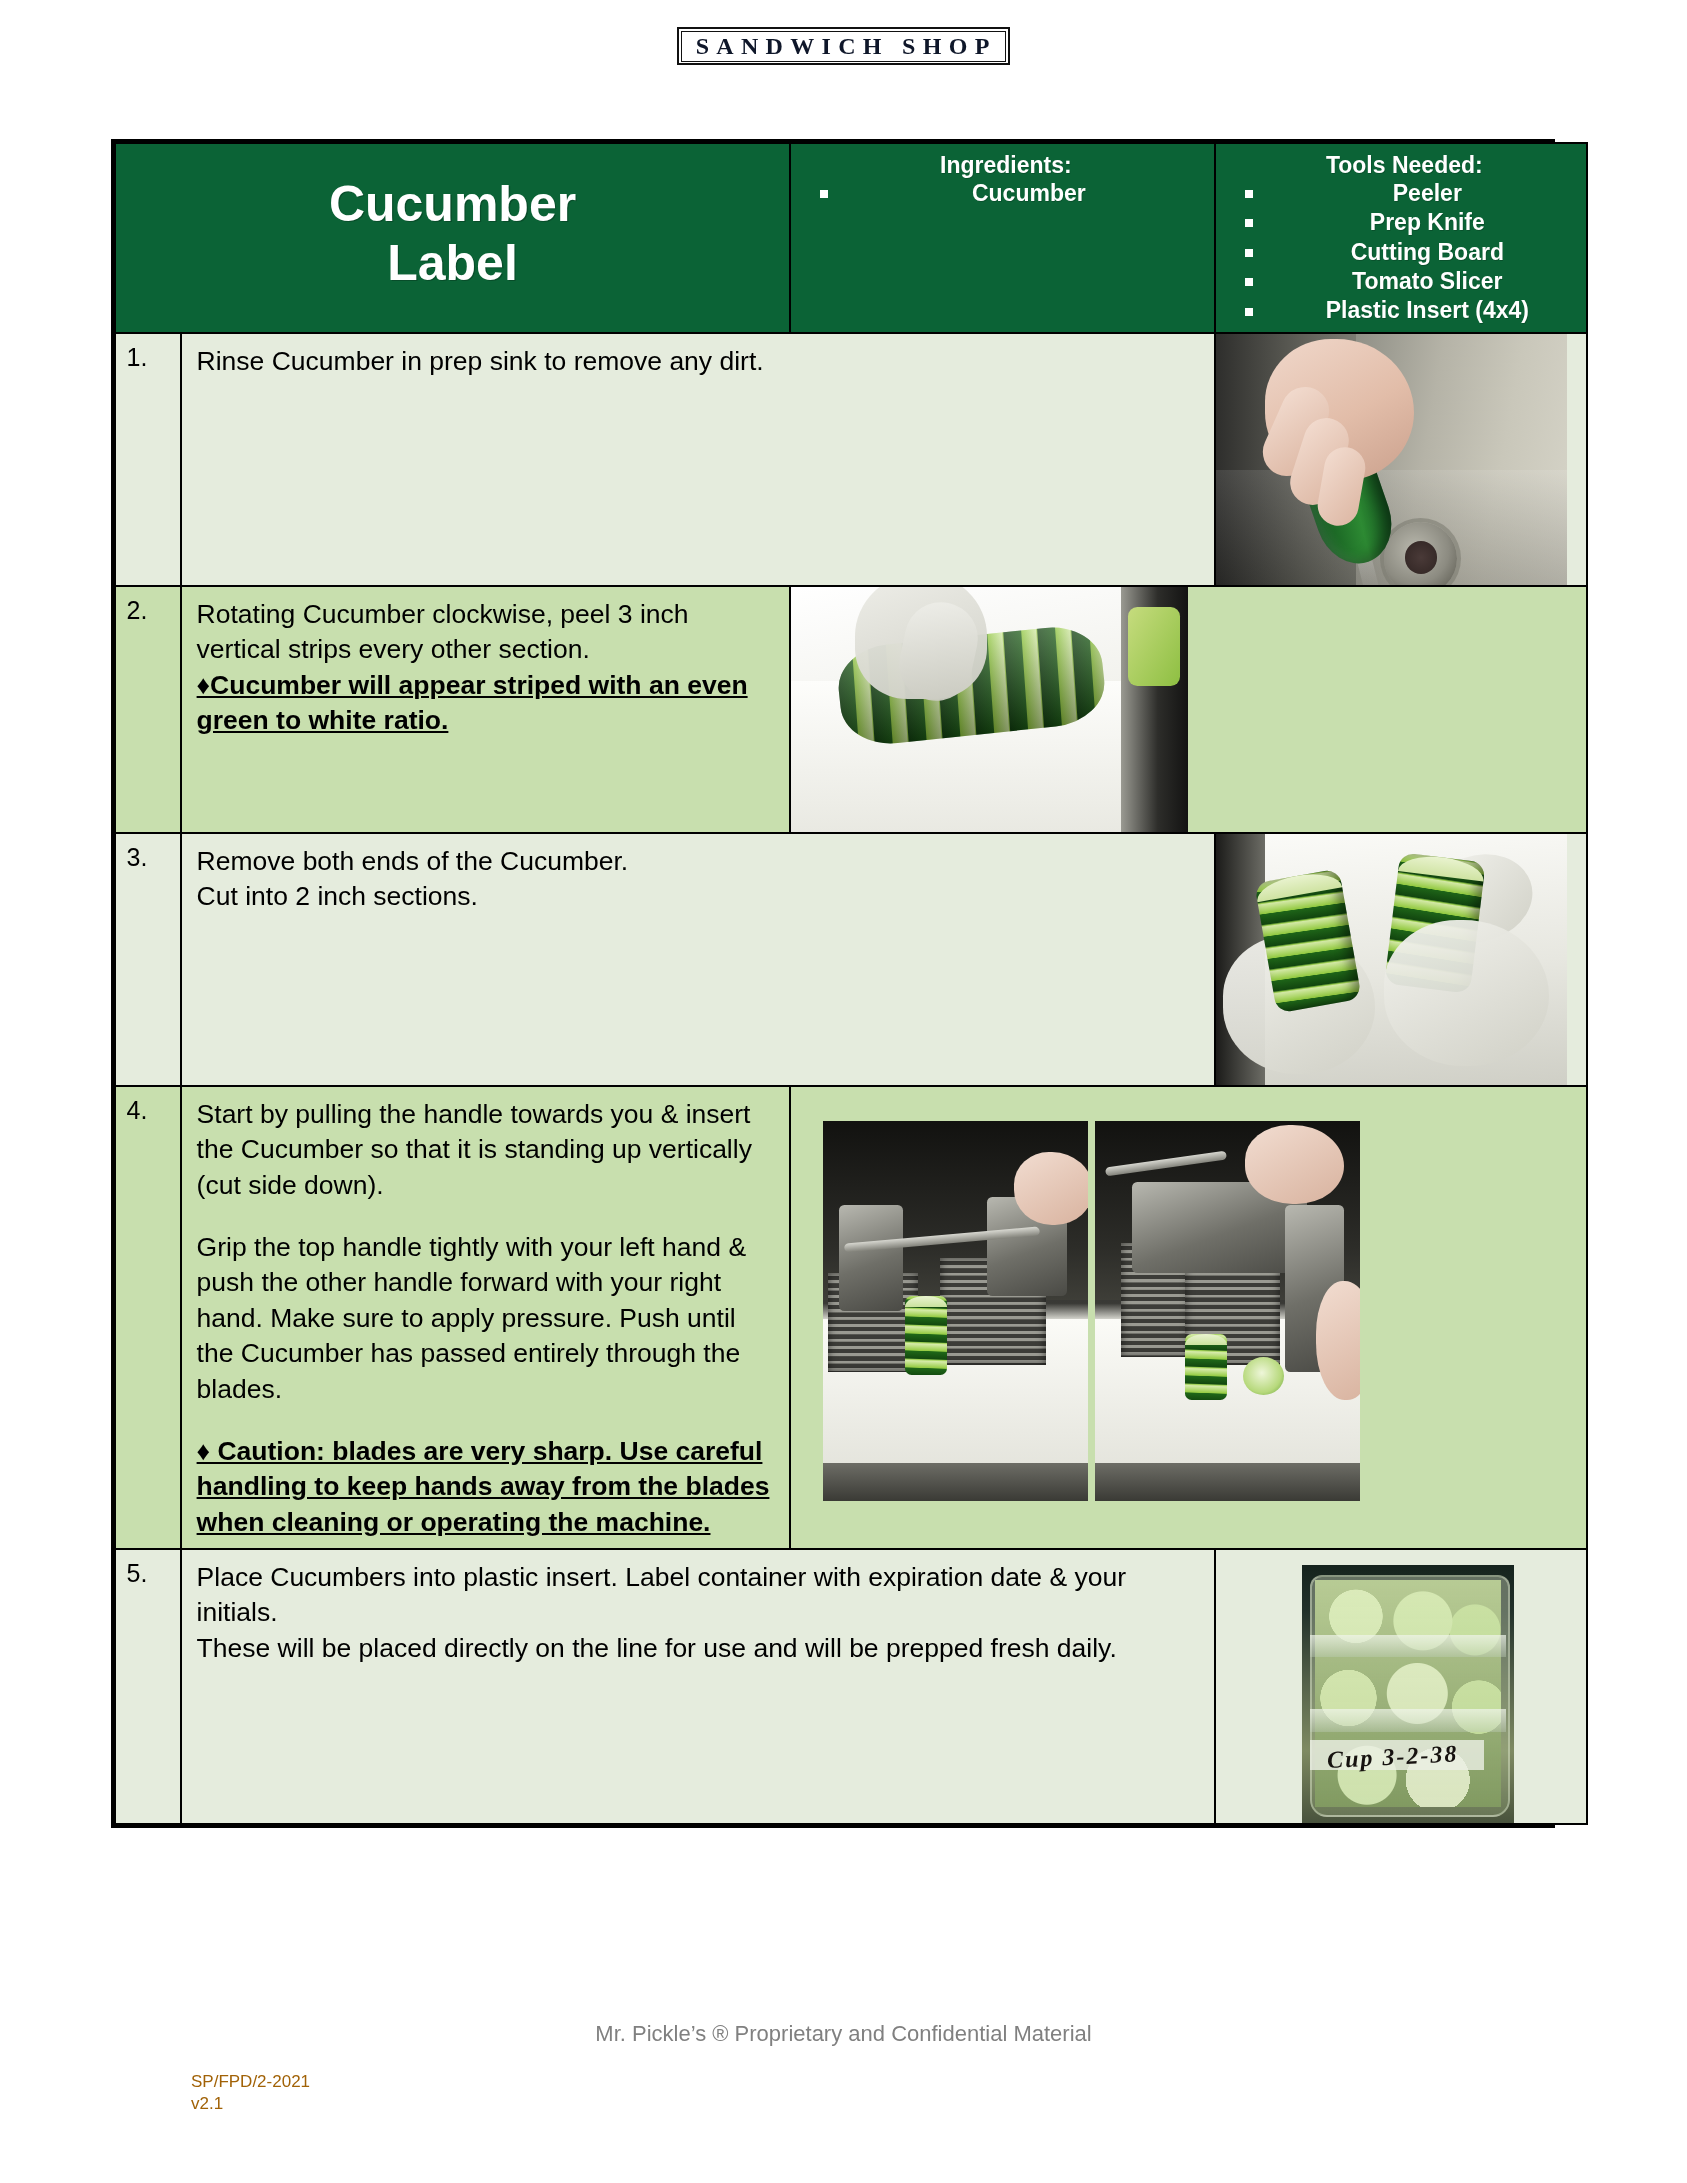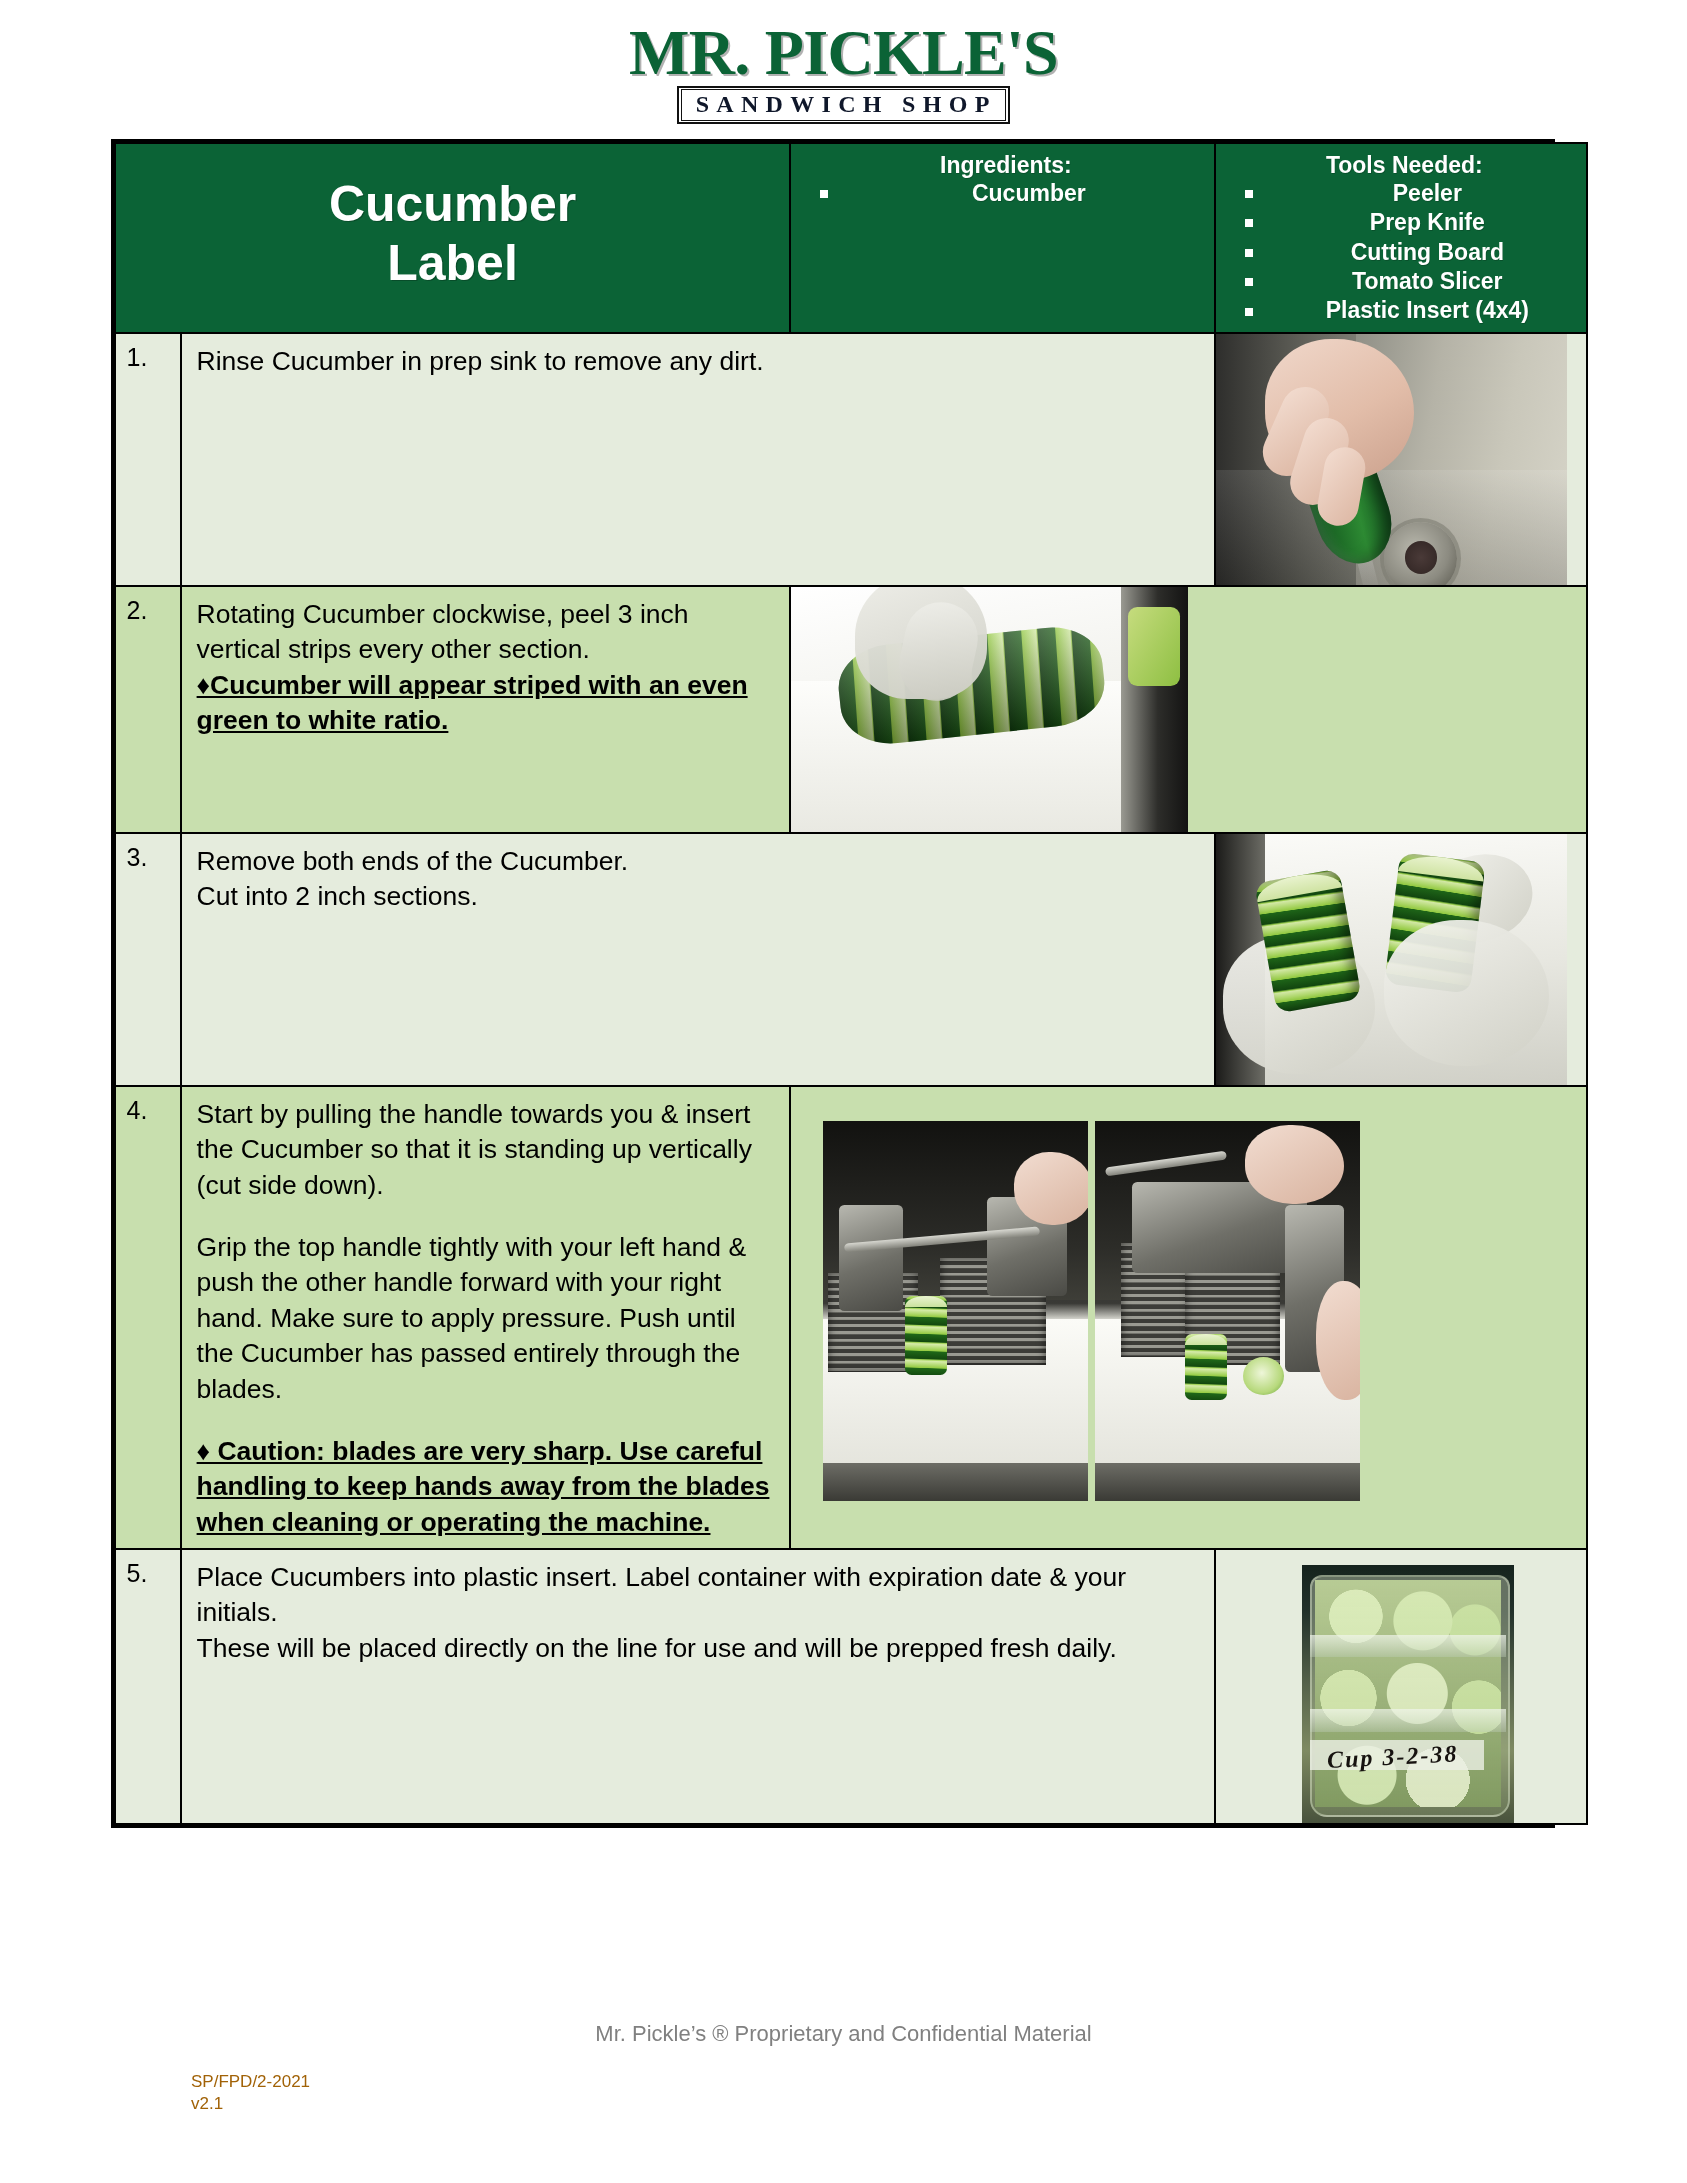--- a/index.html
+++ b/index.html
@@ -289,21 +289,20 @@
     left: 191px; top: 2071px;
     font-size: 17px;
     color: #a16207;
     line-height: 1.28;
   }
 </style>
 </head>
 <body>
 
 <div class="logo-wrap">
-  <div class="logo-main">MR. PICKLE'S</div>
   <div class="logo-sub-box">
     <div class="logo-sub-box-inner">
       <div class="logo-sub">SANDWICH SHOP</div>
     </div>
   </div>
 </div>
 
 <div class="sheet">
 <table class="proc">
   <colgroup>

